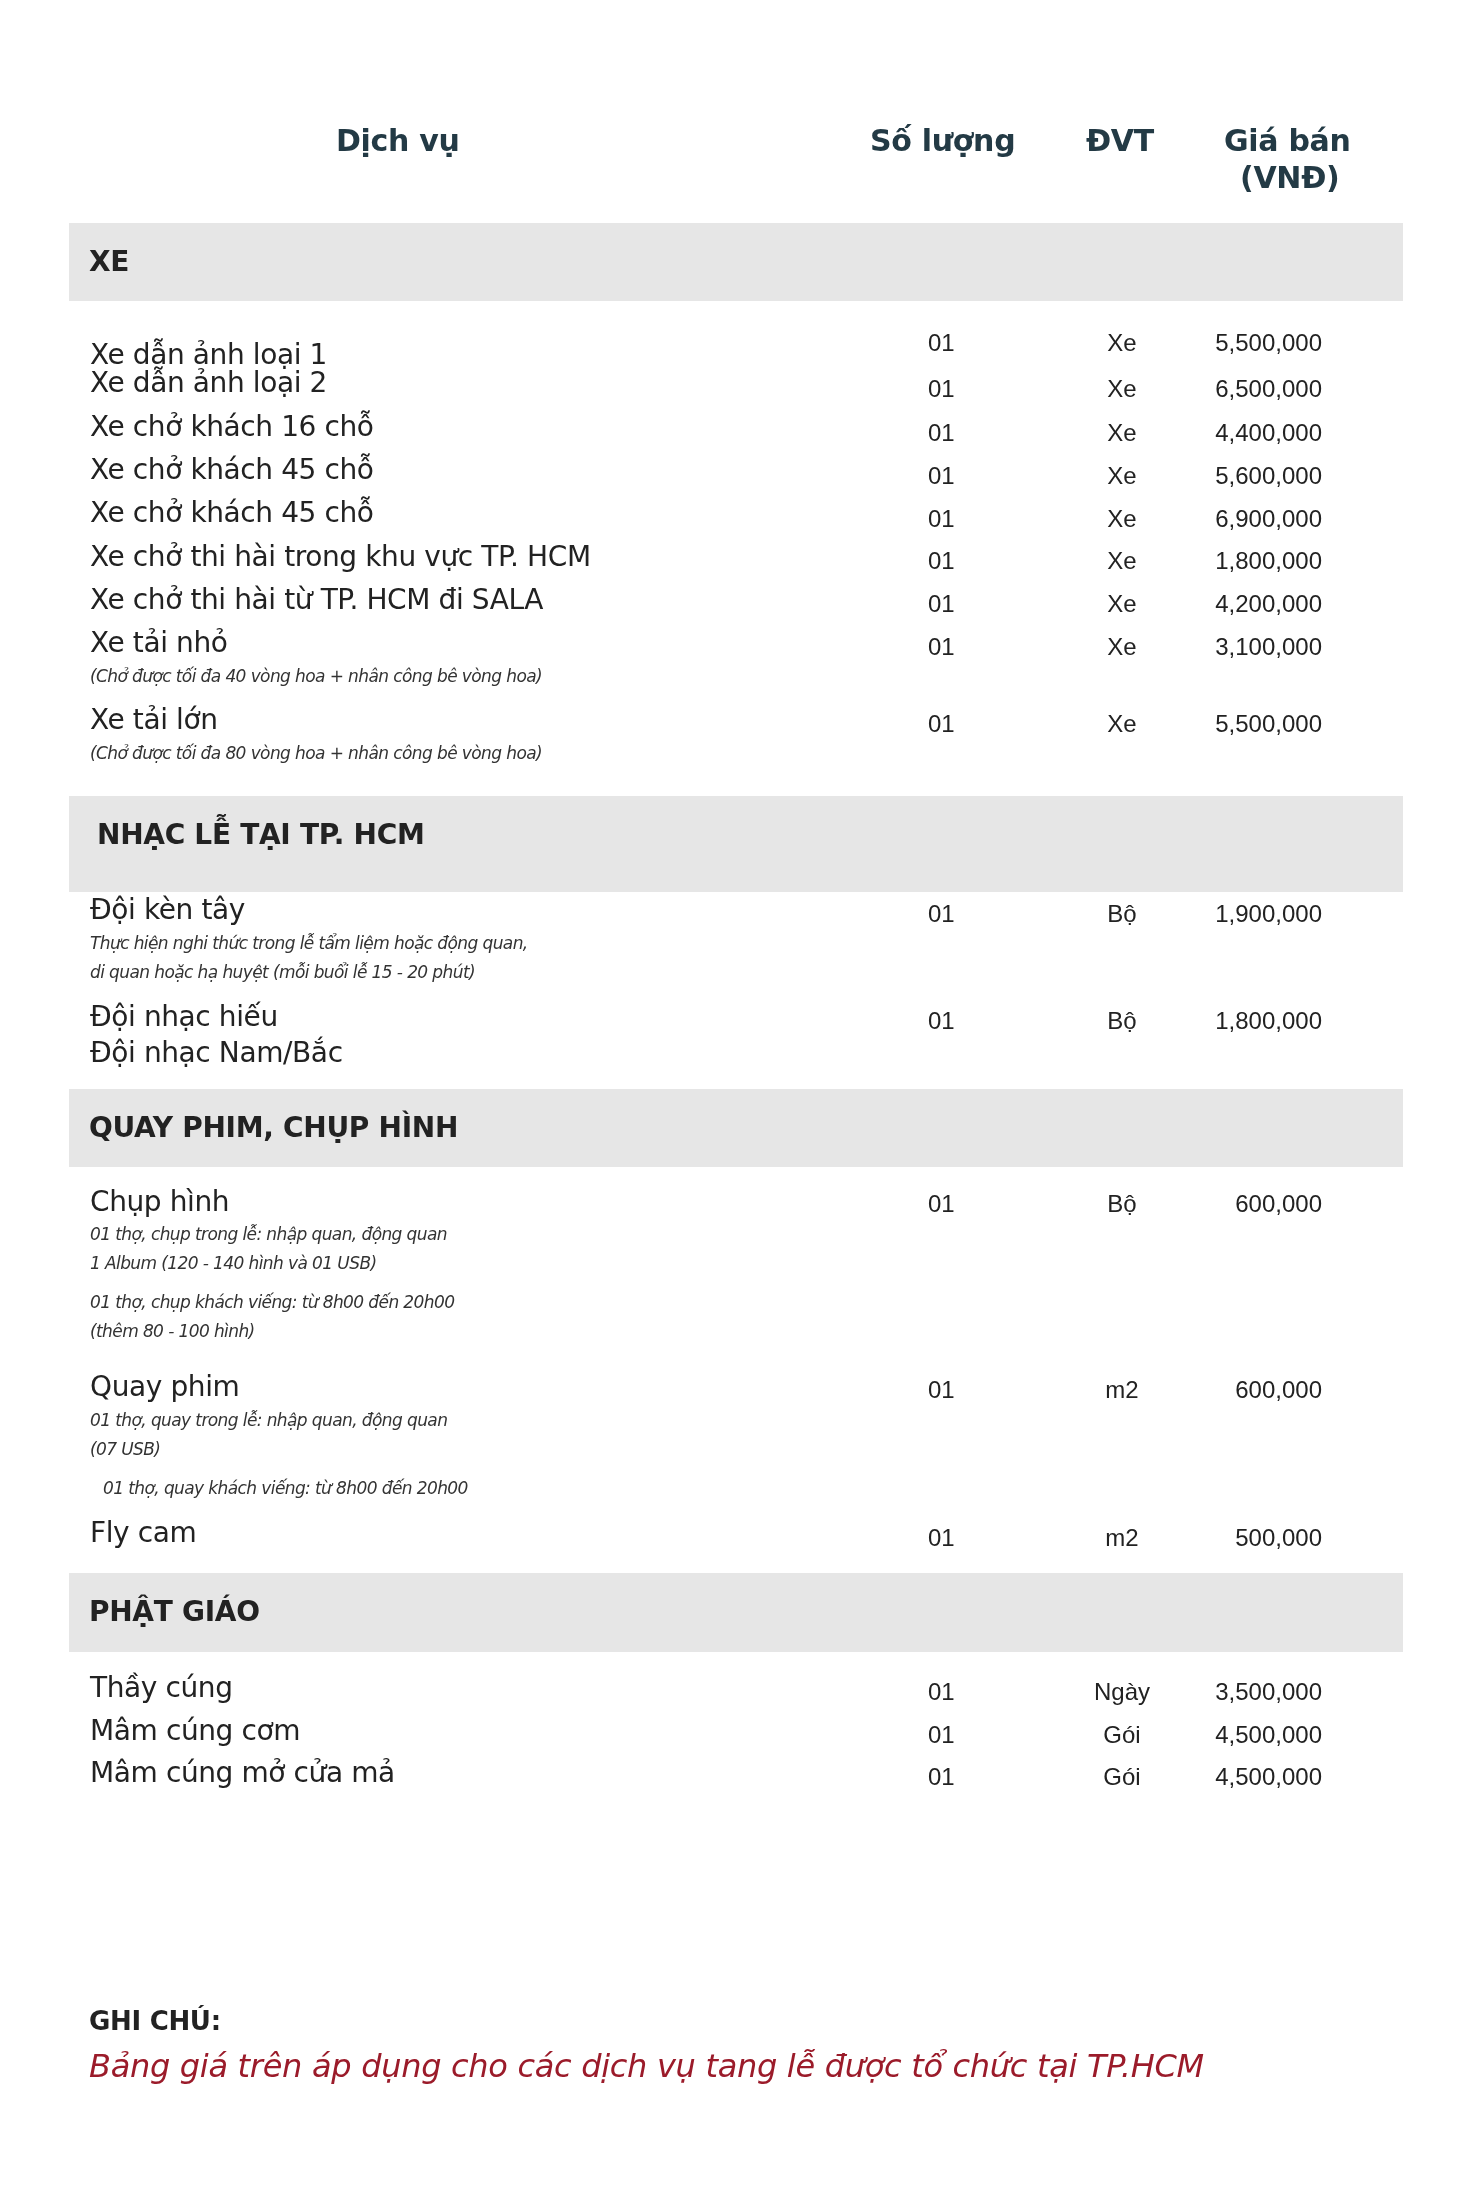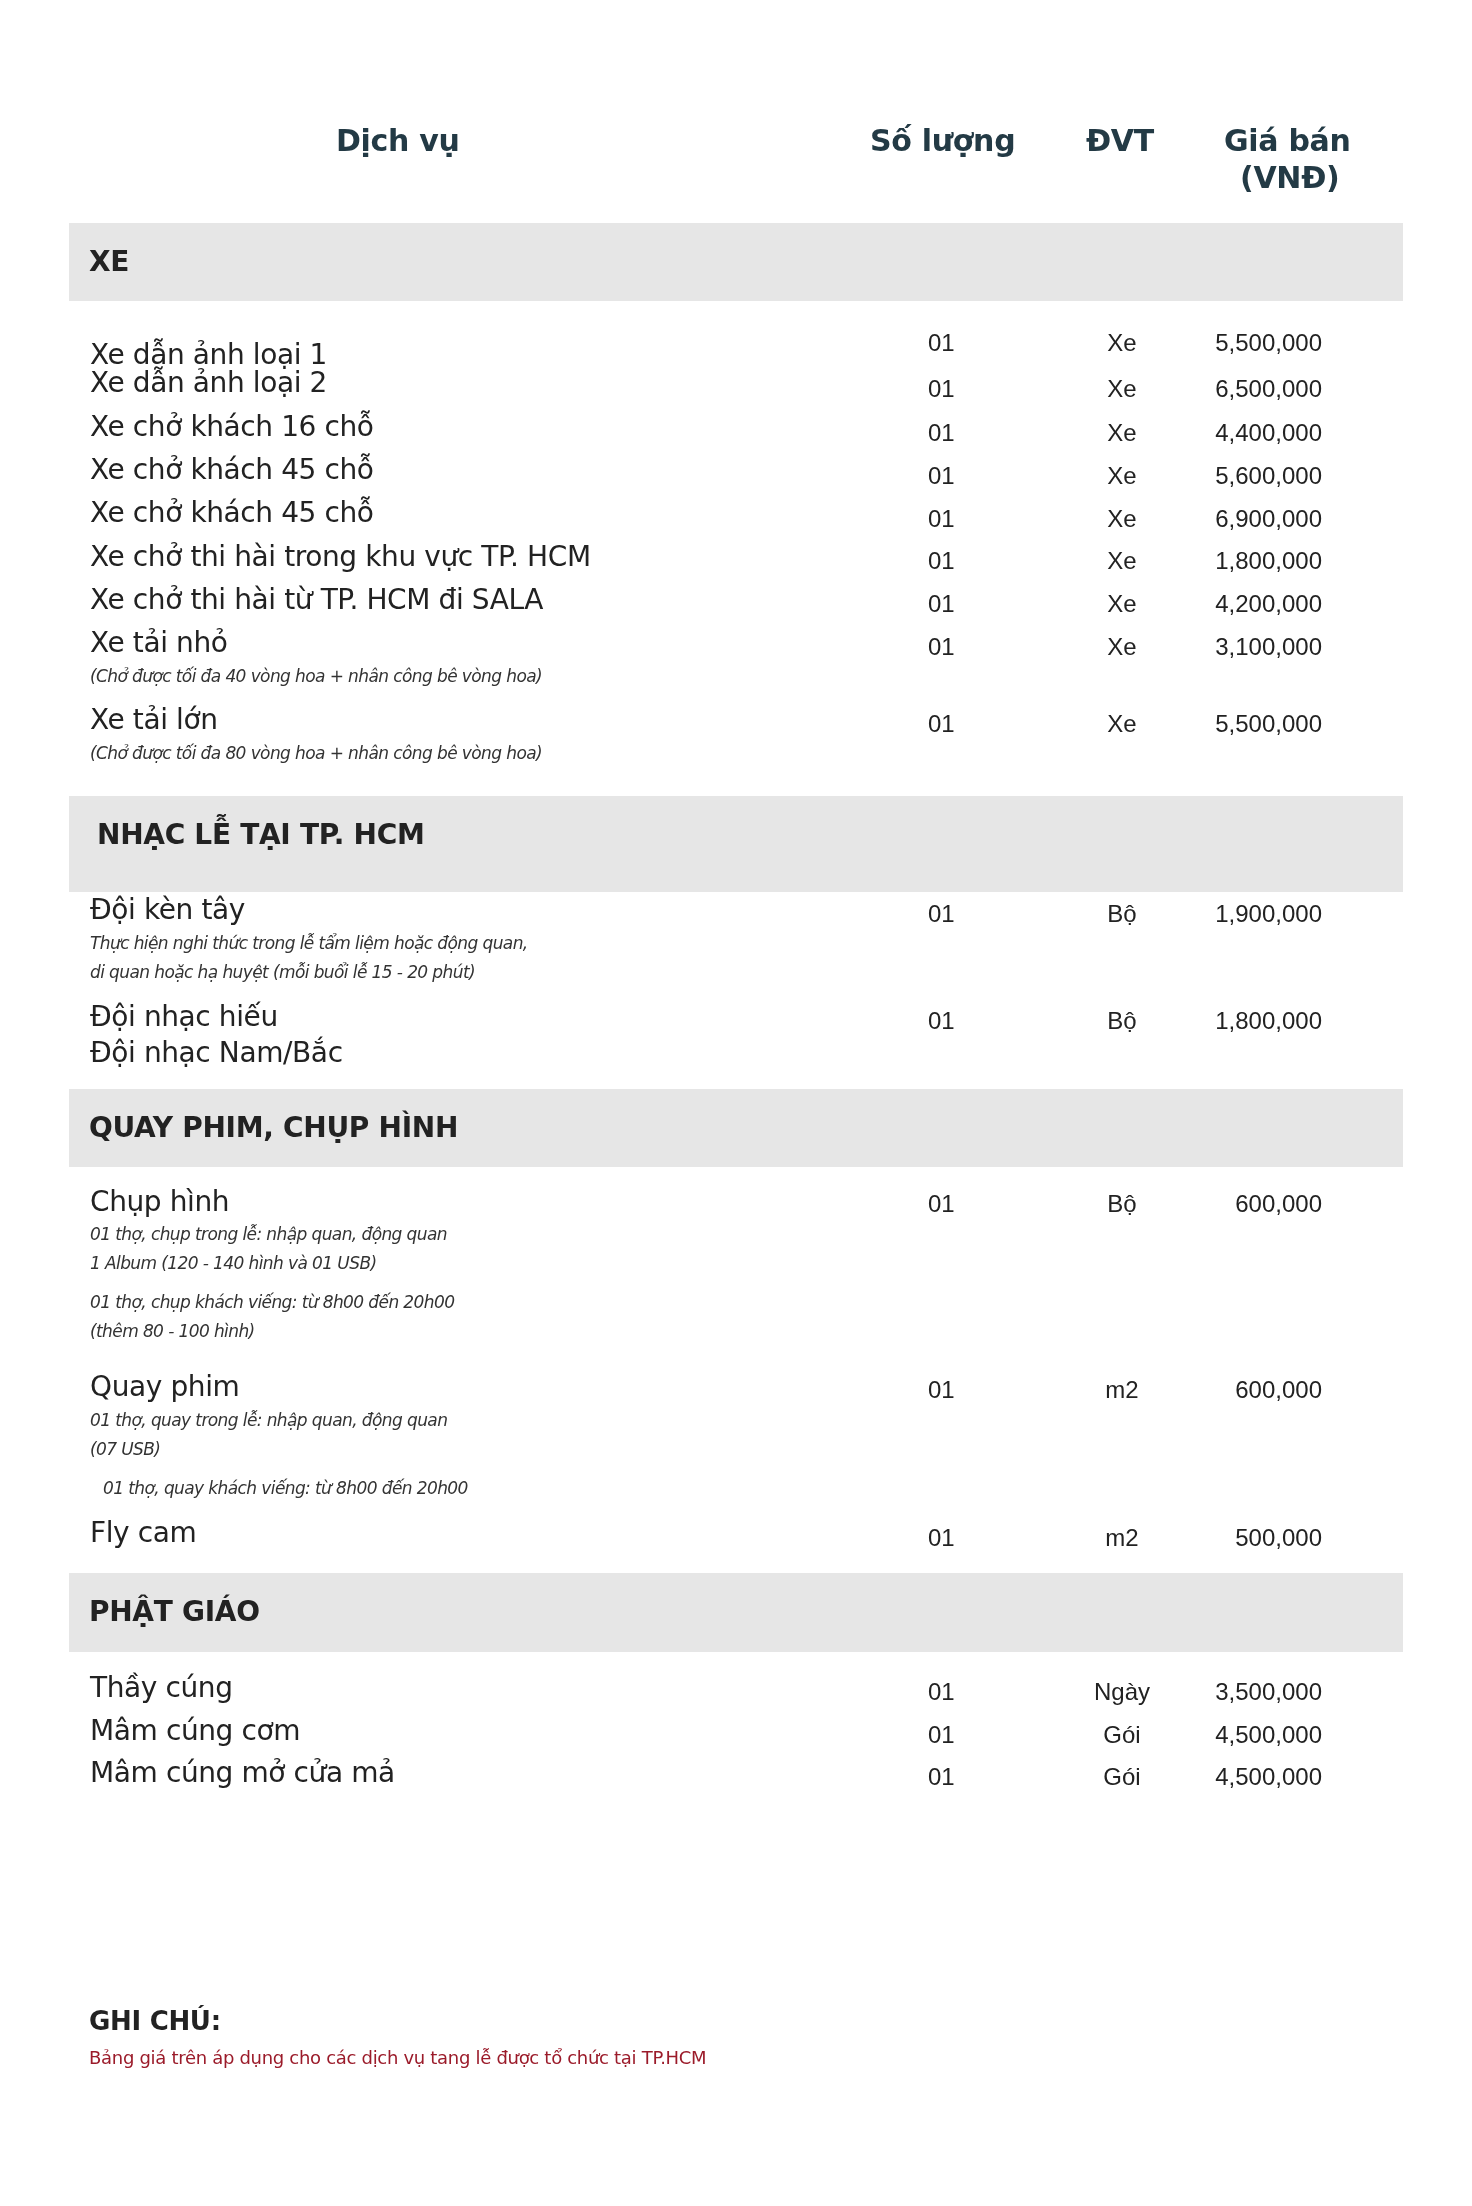--- a/index.html
+++ b/index.html
@@ -12,21 +12,21 @@
   .band-label { position: absolute; left: 20px; font-weight: bold; font-size: 28px;
                 color: #222; letter-spacing: -0.3px; line-height: 34px; }
   .name { font-size: 28px; line-height: 34px; color: #222; letter-spacing: -0.4px; }
   .note { font-size: 17px; line-height: 28px; font-style: italic; color: #333;
           letter-spacing: -0.6px; font-weight: 300; }
   .cell { font-family: "Liberation Sans", sans-serif; font-size: 24px; line-height: 30px; color: #222; }
   .qty { left: 928px; }
   .unit { width: 120px; text-align: center; left: 1062px; }
   .price { width: 140px; text-align: right; left: 1182px; }
   .notes-title { font-weight: bold; font-size: 26px; color: #222; letter-spacing: -0.3px; }
-  .notes-text { font-size: 18px; color: #9b1b2a; letter-spacing: -0.3px; }
+  .notes-text { font-style: italic; font-size: 32px; color: #9b1b2a; letter-spacing: -0.3px; }
 </style>
 </head>
 <body>
 
 <div>
   <span class="abs hdr" style="left:336px; top:123px;">Dịch vụ</span>
   <span class="abs hdr" style="left:870px; top:123px;">Số lượng</span>
   <span class="abs hdr" style="left:1086px; top:123px;">ĐVT</span>
   <span class="abs hdr" style="left:1224px; top:123px;">Giá bán</span>
   <span class="abs hdr" style="left:1240px; top:160px;">(VNĐ)</span>

